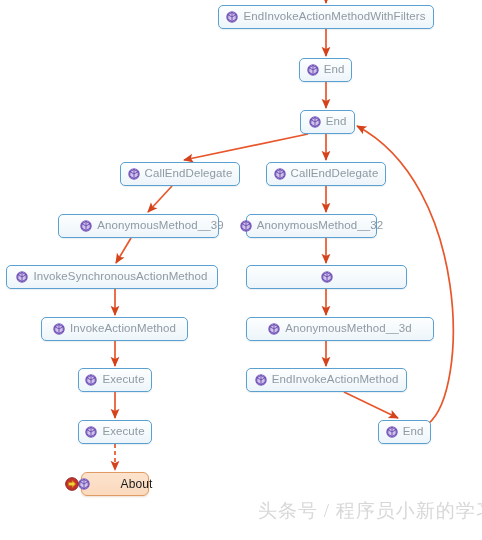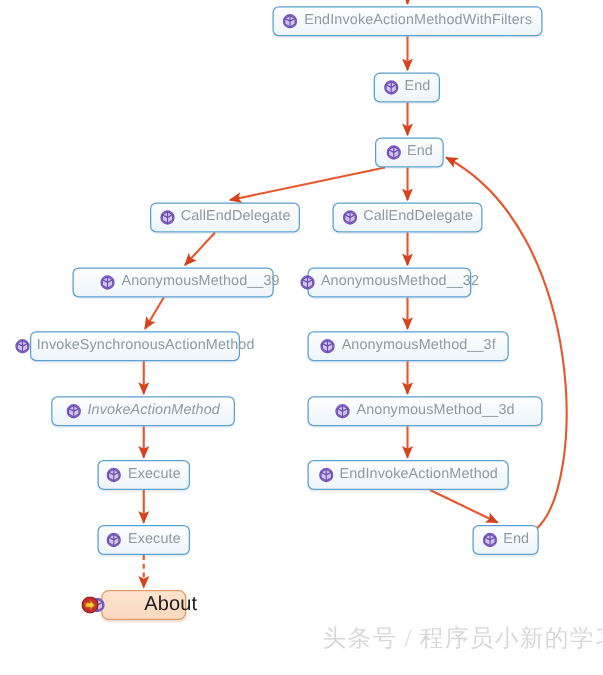--- a/index.html
+++ b/index.html
@@ -47,21 +47,21 @@
     line-height: 1;
   }
   .node.highlight {
     border: 1px solid #e09a64;
     border-radius: 6px;
     background: linear-gradient(180deg, #fde3cd 0%, #fbd9bd 100%);
     box-shadow: 0 1px 2px rgba(190,140,100,0.3);
   }
   .node.highlight .label {
     color: #1b1b1b;
-    font-size: 16px;
+    font-size: 12px;
     margin-left: 26px;
   }
   
   .m-icon {
     position: relative;
     width: 12px;
     height: 12px;
     flex: 0 0 12px;
   }
   .m-icon svg { display: block; }
@@ -195,41 +195,40 @@
       <div class="node" style="left: 246px; top: 214px; width: 131px;">
         <span class="m-icon">
           <svg width="12" height="12" viewBox="0 0 12 12" xmlns="http://www.w3.org/2000/svg">
             <circle cx="6" cy="6" r="5.2" fill="#cfc3ea" stroke="#7d5fc0" stroke-width="1.1"></circle>
             <path d="M6 1.4 L10.2 3.8 L10.2 8.2 L6 10.6 L1.8 8.2 L1.8 3.8 Z" fill="none" stroke="#6a4bb0" stroke-width="1"></path>
             <path d="M6 1.4 L6 5.9 M6 5.9 L1.9 3.8 M6 5.9 L10.1 3.8 M6 5.9 L6 10.6" stroke="#6a4bb0" stroke-width="0.9"></path>
           </svg>
         </span>
         <span class="label">AnonymousMethod__32</span>
       </div>
-      <div class="node" style="left: 24px; top: 265px; width: 168px;">
+      <div class="node" style="left: 6px; top: 265px; width: 212px;">
         <span class="m-icon">
           <svg width="12" height="12" viewBox="0 0 12 12" xmlns="http://www.w3.org/2000/svg">
             <circle cx="6" cy="6" r="5.2" fill="#cfc3ea" stroke="#7d5fc0" stroke-width="1.1"></circle>
             <path d="M6 1.4 L10.2 3.8 L10.2 8.2 L6 10.6 L1.8 8.2 L1.8 3.8 Z" fill="none" stroke="#6a4bb0" stroke-width="1"></path>
             <path d="M6 1.4 L6 5.9 M6 5.9 L1.9 3.8 M6 5.9 L10.1 3.8 M6 5.9 L6 10.6" stroke="#6a4bb0" stroke-width="0.9"></path>
           </svg>
         </span>
         <span class="label">InvokeSynchronousActionMethod</span>
       </div>
       <div class="node" style="left: 246px; top: 265px; width: 161px;">
         <span class="m-icon">
           <svg width="12" height="12" viewBox="0 0 12 12" xmlns="http://www.w3.org/2000/svg">
             <circle cx="6" cy="6" r="5.2" fill="#cfc3ea" stroke="#7d5fc0" stroke-width="1.1"></circle>
             <path d="M6 1.4 L10.2 3.8 L10.2 8.2 L6 10.6 L1.8 8.2 L1.8 3.8 Z" fill="none" stroke="#6a4bb0" stroke-width="1"></path>
             <path d="M6 1.4 L6 5.9 M6 5.9 L1.9 3.8 M6 5.9 L10.1 3.8 M6 5.9 L6 10.6" stroke="#6a4bb0" stroke-width="0.9"></path>
           </svg>
         </span>
-        <span class="label">AnonymousMethod__3f</span>
-      </div>
-      <div class="node" style="left: 41px; top: 317px; width: 147px; font-style: italic;">
+      </div>
+      <div class="node" style="left: 41px; top: 317px; width: 147px;">
         <span class="m-icon">
           <svg width="12" height="12" viewBox="0 0 12 12" xmlns="http://www.w3.org/2000/svg">
             <circle cx="6" cy="6" r="5.2" fill="#cfc3ea" stroke="#7d5fc0" stroke-width="1.1"></circle>
             <path d="M6 1.4 L10.2 3.8 L10.2 8.2 L6 10.6 L1.8 8.2 L1.8 3.8 Z" fill="none" stroke="#6a4bb0" stroke-width="1"></path>
             <path d="M6 1.4 L6 5.9 M6 5.9 L1.9 3.8 M6 5.9 L10.1 3.8 M6 5.9 L6 10.6" stroke="#6a4bb0" stroke-width="0.9"></path>
           </svg>
         </span>
         <span class="label">InvokeActionMethod</span>
       </div>
       <div class="node" style="left: 246px; top: 317px; width: 188px;">

